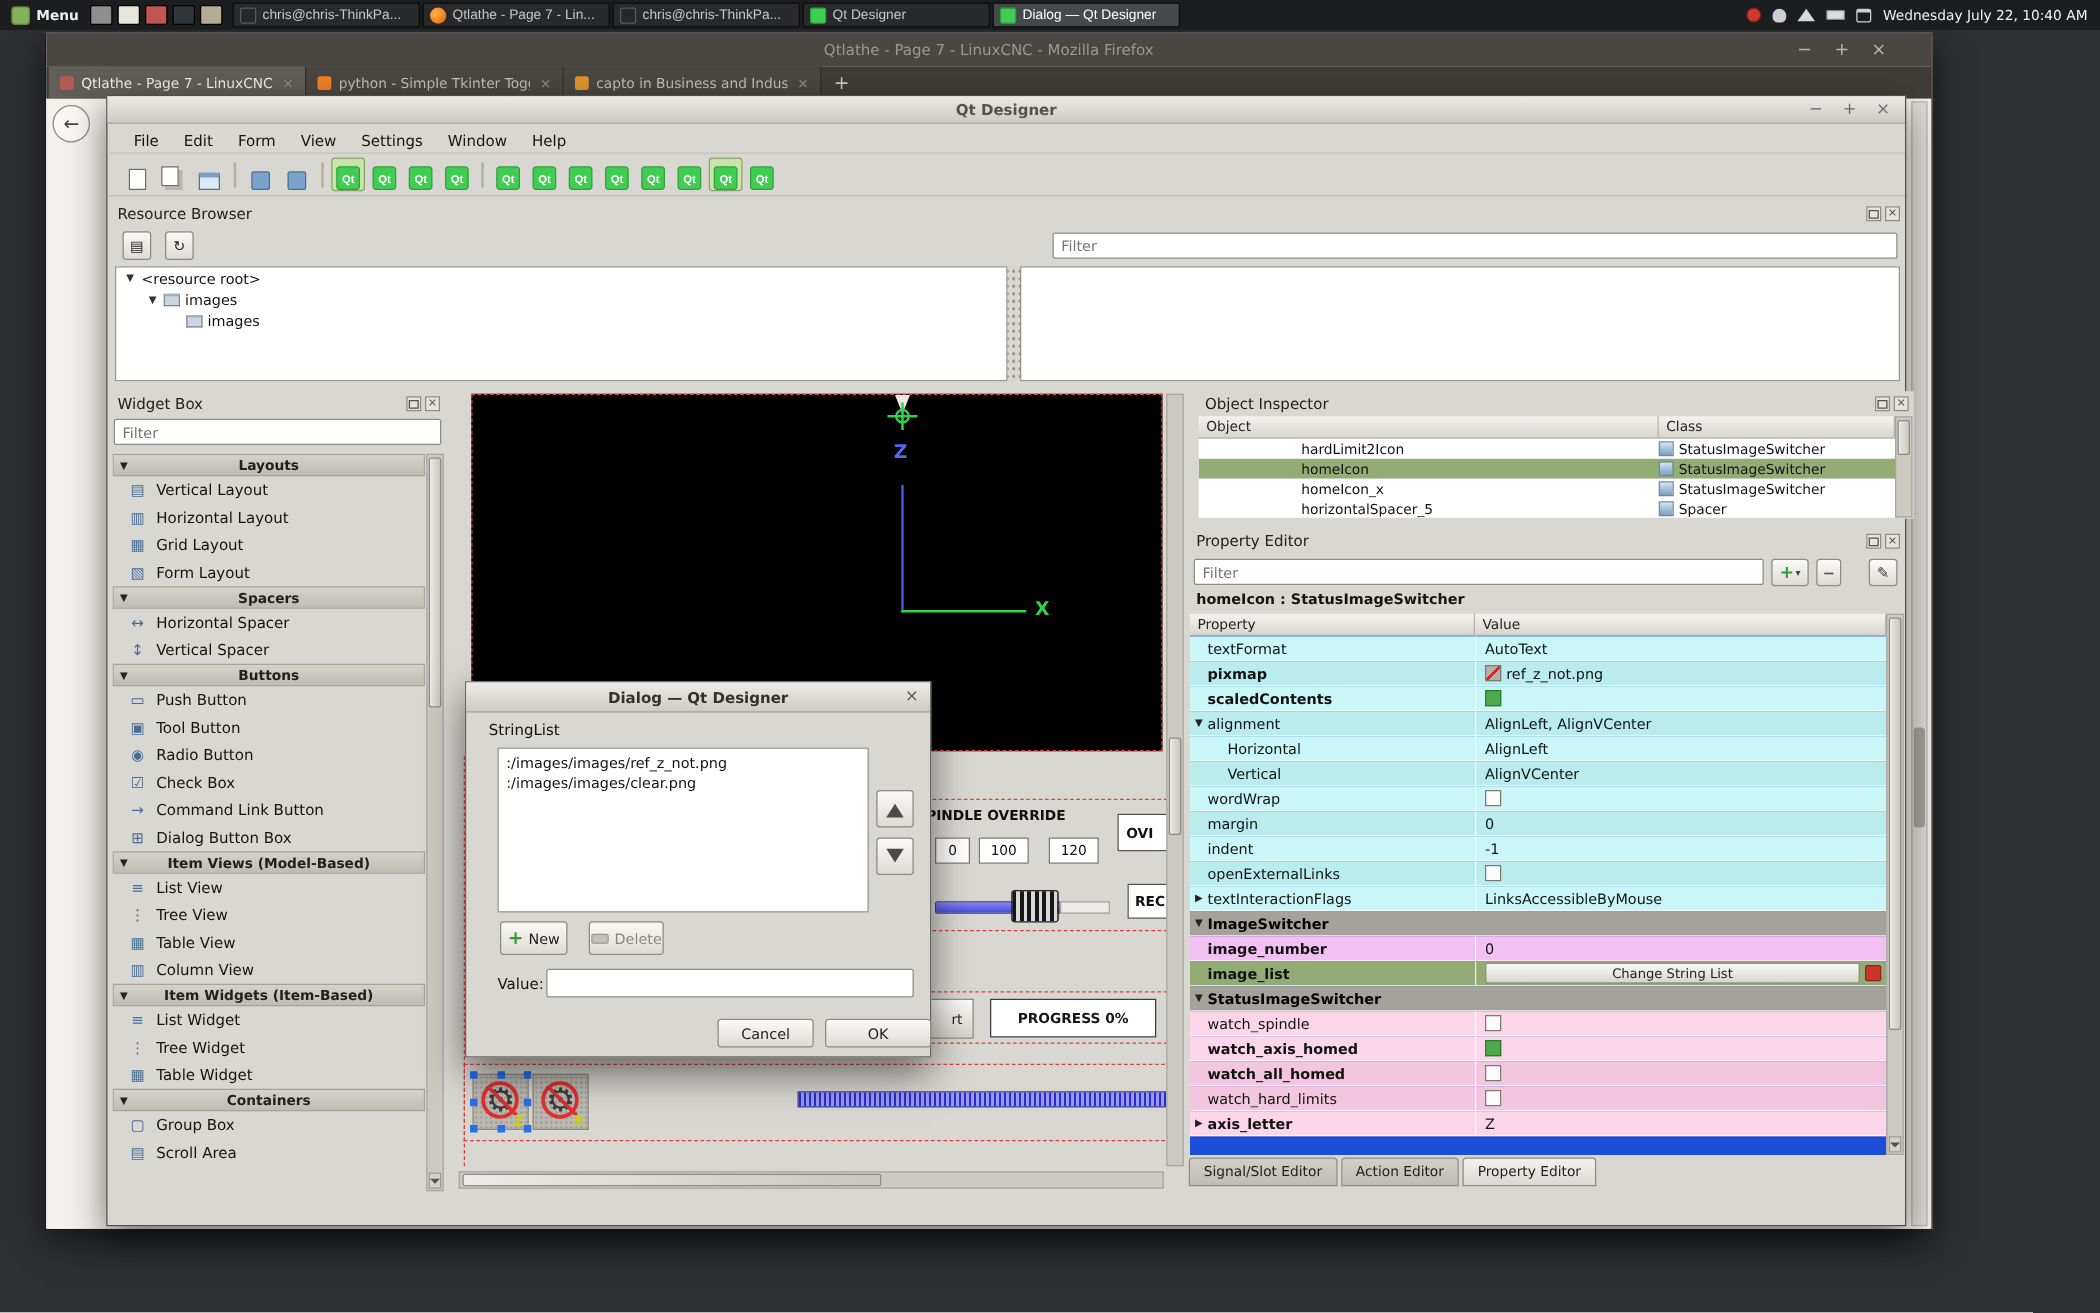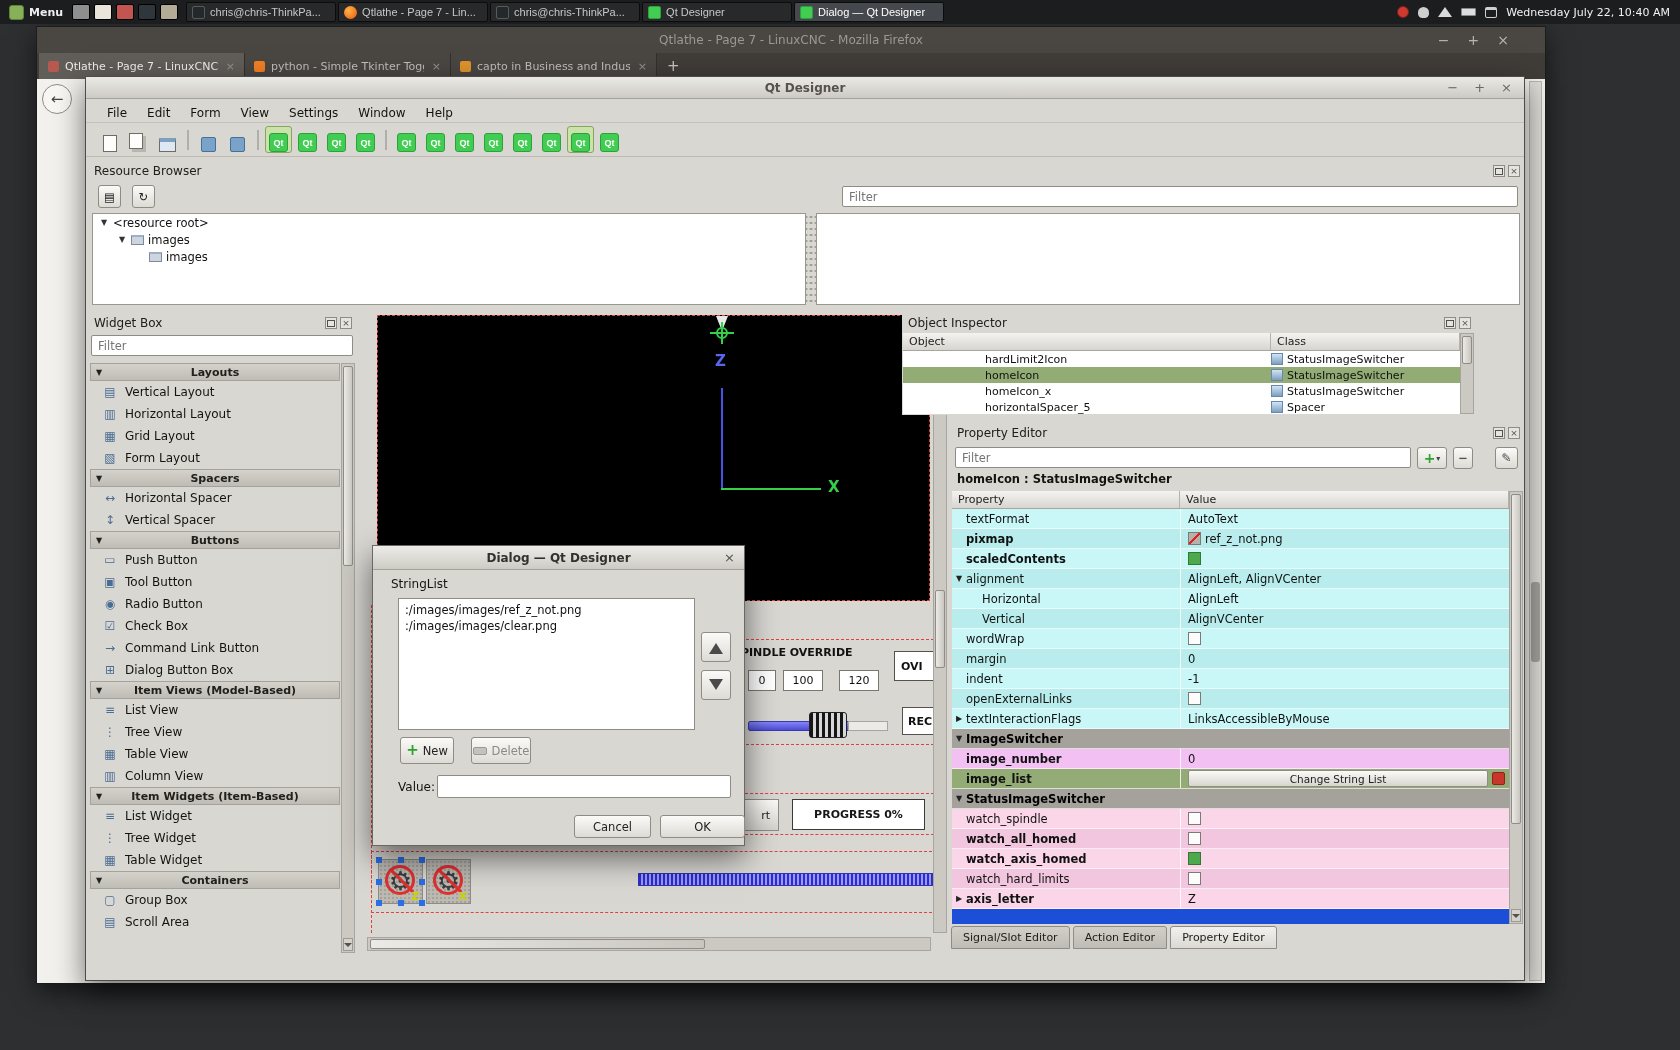--- a/index.html
+++ b/index.html
@@ -181,21 +181,21 @@
   .h-e{right:-3px;top:50%;margin-top:-3px} .h-se{right:-3px;bottom:-3px} .h-s{left:50%;margin-left:-3px;bottom:-3px}
   .h-sw{left:-3px;bottom:-3px} .h-w{left:-3px;top:50%;margin-top:-3px}
   .stripe-bar { position:absolute; left:273px; top:560px; width:295px; height:13px;
                 background:repeating-linear-gradient(90deg,#2b2bd6 0 2px,#9a9af0 2px 4px); border:1px solid #3434aa; }
   .form-hscroll { position:absolute; left:2px; right:18px; bottom:4px; height:14px; }
   .form-hscroll .sbar-thumb { top:1px; bottom:1px; left:2px; width:335px; }
   .form-vscroll { position:absolute; right:2px; top:2px; bottom:22px; width:14px; }
   .form-vscroll .sbar-thumb { top:274px; height:78px; }
 
   
-  .oi-dock { left:816px; top:236px; width:573px; height:102px; }
+  .oi-dock { left:872px; top:236px; width:573px; height:102px; }
   .oi-colhead { position:absolute; left:1px; right:15px; top:20px; height:18px; }
   .oi-colhead .c1 { width:368px; }
   .oi-colhead .c2 { flex:1; }
   .oi-body { position:absolute; left:1px; right:15px; top:38px; bottom:1px; background:#fff; overflow:hidden; }
   .oi-row { display:flex; align-items:center; height:16px; font-size:11px; color:#111; background:#fff; }
   .oi-row.selected { background:var(--selection-green,#93ac75); }
   .oi-object { width:368px; padding-left:82px; white-space:nowrap; overflow:hidden; }
   .oi-class { flex:1; display:flex; align-items:center; gap:4px; }
   .oi-class-icon { width:12px; height:12px; background:linear-gradient(#d2e4f6,#7d9fc0); border:1px solid #6a89a6; flex:none; }
   .oi-sbar { right:1px; top:20px; bottom:1px; width:14px; }
@@ -876,33 +876,33 @@
   </div>
 
   <div class="prop-row g-pink">
     <span class="prop-exp"></span>
     <span class="prop-name">watch_spindle</span>
     <span class="prop-value">
               <span class="pcheck"></span>
             </span>
   </div>
 
+  <div class="prop-row g-pink bold">
+    <span class="prop-exp"></span>
+    <span class="prop-name">watch_axis_homed</span>
+    <span class="prop-value">
+              <span class="pcheck checked"></span>
+            </span>
+  </div>
+
   <div class="prop-row g-pink alt bold">
     <span class="prop-exp"></span>
     <span class="prop-name">watch_all_homed</span>
     <span class="prop-value">
               <span class="pcheck"></span>
-            </span>
-  </div>
-
-  <div class="prop-row g-pink bold">
-    <span class="prop-exp"></span>
-    <span class="prop-name">watch_axis_homed</span>
-    <span class="prop-value">
-              <span class="pcheck checked"></span>
             </span>
   </div>
 
   <div class="prop-row g-pink alt">
     <span class="prop-exp"></span>
     <span class="prop-name">watch_hard_limits</span>
     <span class="prop-value">
               <span class="pcheck"></span>
             </span>
   </div>

